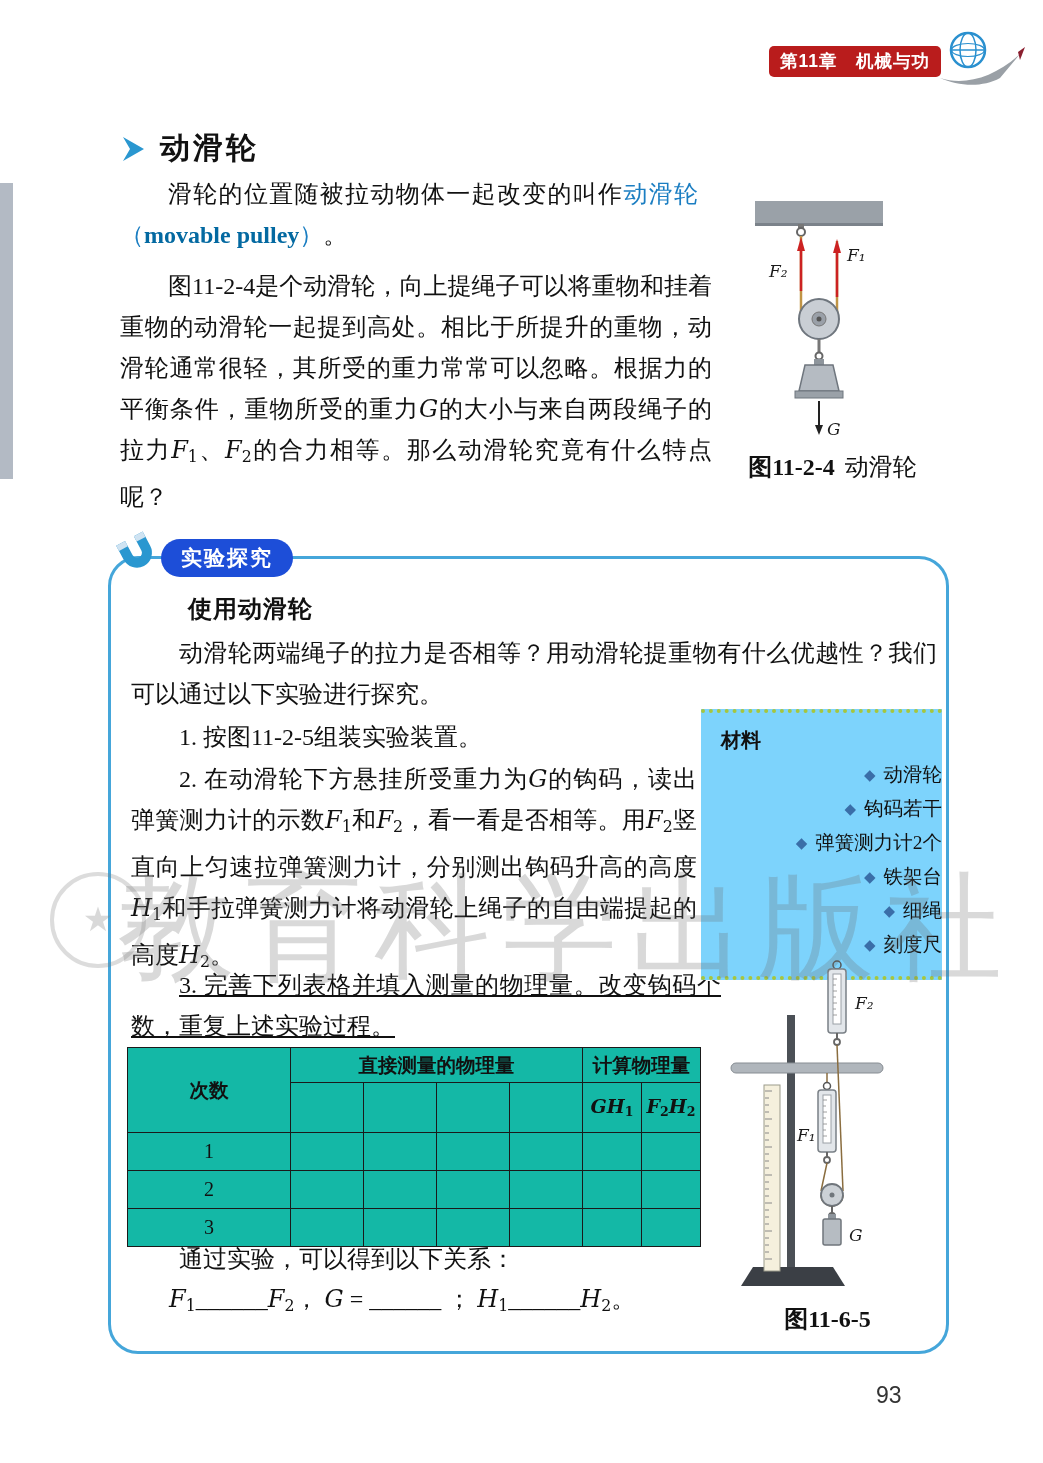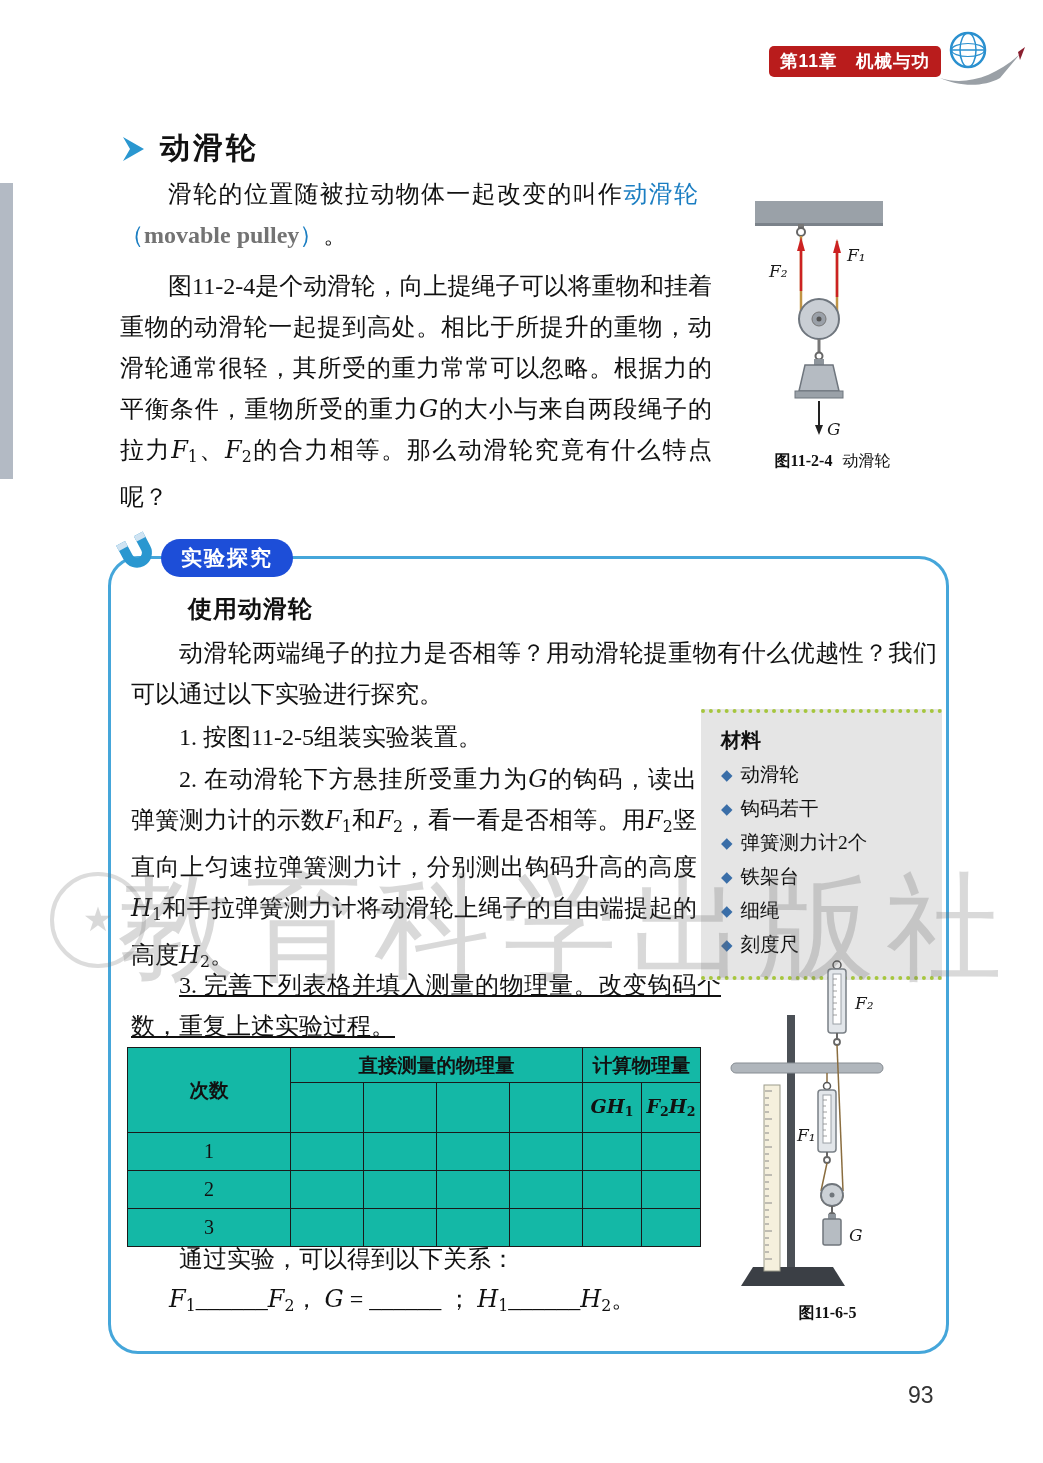--- a/index.html
+++ b/index.html
@@ -17,48 +17,48 @@
 
   
   .title-row{left:120px;top:128px;display:flex;align-items:center;gap:14px;}
   .section-title{font-size:30px;font-weight:bold;letter-spacing:3px;font-family:"Liberation Sans",sans-serif;}
 
   .para{font-size:24px;line-height:41px;text-align:justify;text-indent:2em;}
   .para1{left:120px;top:174px;width:578px;}
   .para2{left:120px;top:266px;width:592px;}
 
   .blue{color:#1b7ec2;}
-  .bold-en{font-weight:bold;color:#737373;font-family:"Liberation Serif",serif;}
+  .bold-en{font-weight:bold;color:#0369a1;font-family:"Liberation Serif",serif;}
   .var{font-family:"DejaVu Serif",serif;font-style:italic;}
   .sub{font-family:"DejaVu Serif",serif;font-size:0.66em;vertical-align:-0.25em;}
 
   
   .figure1{left:735px;top:193px;width:195px;}
-  .fig-caption{width:100%;text-align:center;font-size:16px;margin-top:2px;}
+  .fig-caption{width:100%;text-align:center;font-size:24px;margin-top:2px;}
   .fig-caption .cap-b{font-weight:bold;}
   .fig-caption .cap-t{margin-left:10px;}
 
   
   .exp-box{left:108px;top:556px;width:835px;height:792px;border:3px solid #45a6da;border-radius:30px;}
   .exp-badge{position:absolute;left:50px;top:-20px;width:132px;height:38px;background:#1d4ed8;
     border-radius:19px;color:#fff;font-family:"Liberation Sans",sans-serif;font-weight:bold;
     font-size:21px;line-height:38px;text-align:center;letter-spacing:2px;}
   .magnet{position:absolute;left:0px;top:-30px;}
   .exp-subtitle{position:absolute;left:77px;top:34px;font-size:24px;font-weight:bold;letter-spacing:1px;}
   .exp-text{position:absolute;font-size:24px;line-height:41px;text-align:justify;text-indent:2em;}
   .exp-intro{left:20px;top:74px;width:806px;}
   .exp-step1{left:20px;top:158px;width:806px;}
   .exp-step2{left:20px;top:200px;width:566px;}
   .exp-step3{left:20px;top:406px;width:590px;text-decoration:underline;}
 
   
-  .materials{position:absolute;left:590px;top:150px;width:241px;background:#e5e5e5;
+  .materials{position:absolute;left:590px;top:150px;width:241px;background:#7dd3fc;
     border-top:4px dotted #a6c63e;border-bottom:4px dotted #a6c63e;padding:12px 0 14px 0;}
   .materials-title{font-size:20px;font-weight:bold;margin:2px 0 4px 20px;}
-  .materials ul{list-style:none;margin:0;padding:0 0 0 20px;}
+  .materials ul{list-style:none;margin:0;padding:0 0 0 13px;text-align:right;}
   .materials li{font-size:19.5px;line-height:33px;}
   .materials .bullet{color:#3a6ea8;font-size:15px;margin-right:8px;vertical-align:1px;}
 
   
   .exp-table{position:absolute;left:16px;top:488px;border-collapse:collapse;background:#14b8a6;}
   .exp-table td{border:1.3px solid #1a1a1a;text-align:center;padding:0;font-size:20px;}
   .exp-table .hdr{font-weight:bold;font-family:"Liberation Sans",sans-serif;font-size:19.5px;}
   .exp-table .ph{font-weight:bold;font-size:19px;}
   .r-h1{height:35px;} .r-h2{height:50px;} .r-d{height:38px;}
   .c-count{width:162px;} .c-mid{width:72px;} .c-calc{width:58px;}
@@ -69,21 +69,21 @@
   
   .figure2{position:absolute;left:598px;top:398px;width:237px;}
 
   
   .watermark{left:118px;top:850px;width:860px;font-size:116px;letter-spacing:12px;white-space:nowrap;
     color:rgba(110,110,110,0.26);font-family:"Liberation Serif",serif;z-index:40;pointer-events:none;}
   .seal{left:50px;top:872px;width:88px;height:88px;border:4px solid rgba(130,130,130,0.28);
     border-radius:50%;z-index:40;pointer-events:none;color:rgba(130,130,130,0.3);
     font-size:34px;text-align:center;line-height:88px;}
 
-  .page-number{left:908px;top:1382px;font-size:23px;color:#333;font-family:"Liberation Sans",sans-serif;}
+  .page-number{left:876px;top:1382px;font-size:23px;color:#333;font-family:"Liberation Sans",sans-serif;}
 
   svg text{font-family:"DejaVu Serif",serif;font-style:italic;font-size:17px;fill:#1a1a1a;}
 </style>
 </head>
 <body>
 
 <div class="page">
 
   <div class="abs left-bar"></div>
 

